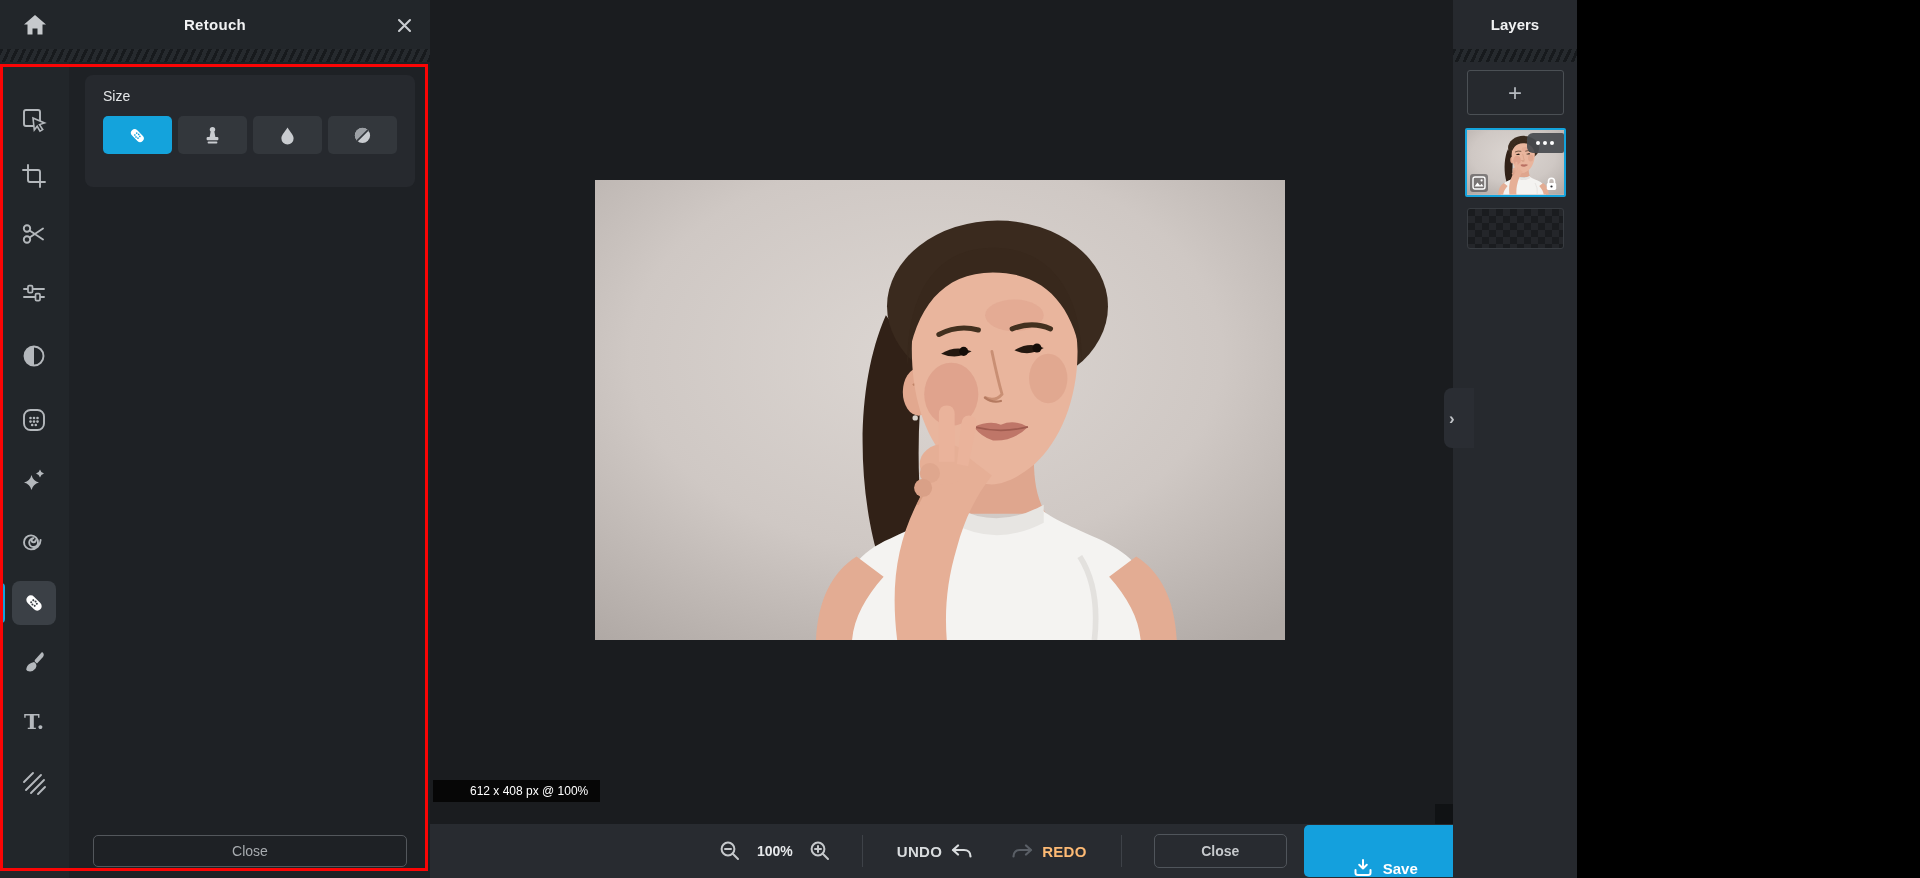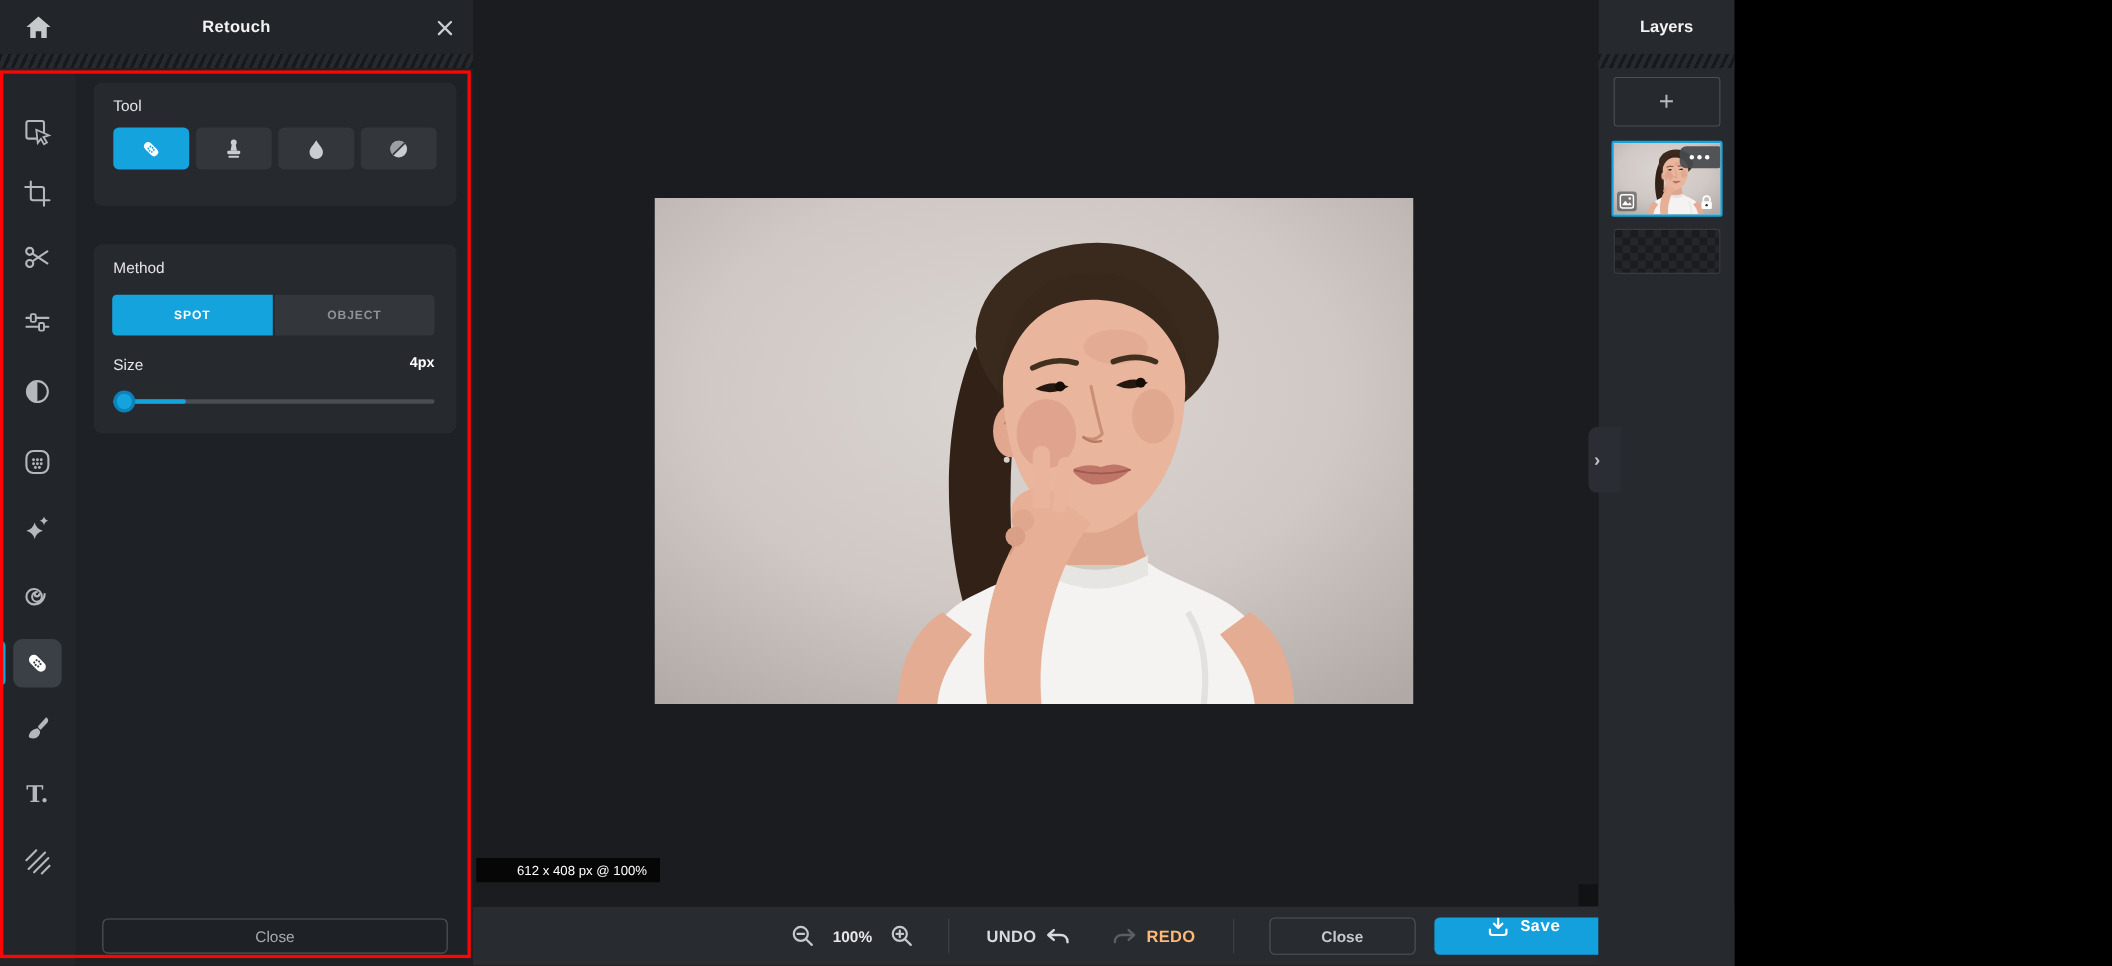--- a/index.html
+++ b/index.html
@@ -67,22 +67,22 @@
                 display:flex; align-items:center; padding-left:288px; }
   .zoom-ic { width:24px; height:24px; display:flex; align-items:center; justify-content:center; cursor:pointer; }
   #zoom-level { margin:12px 15px; font-size:14px; font-weight:600; color:#e6e8ea; }
   .vdivider { width:1px; height:32px; background:#3e4248; }
   .d1 { margin:0 34px 0 30px; } .d2 { margin:0 32px 0 34px; }
   .history-group { display:flex; align-items:center; gap:8px; cursor:pointer;justify-content:center; }
   #undo-group { color:#d9dcde; } #redo-group { color:#fdba74; margin-left:38px; }
   .history-group span { font-size:15px; font-weight:bold; letter-spacing:.3px; }
   #bottom-close-btn { width:133px; height:34px; border:1px solid #50555b; border-radius:5px; color:#c6c9cc;
                       font-size:14px; font-weight:600; display:flex; align-items:center; justify-content:center; cursor:pointer; }
-  #save-btn { width:163px; height:34px; margin-left:17px; background:#14a0dd; border-radius:5px; color:#fff;
-              font-size:15px; font-weight:bold; display:flex; align-items:flex-start; justify-content:center; gap:10px; cursor:pointer;font-family:Liberation Mono, monospace; }
+  #save-btn { width:163px; height:52px; margin-left:17px; background:#14a0dd; border-radius:5px; color:#fff;
+              font-size:15px; font-weight:bold; display:flex; align-items:flex-end; justify-content:center; gap:10px; cursor:pointer; }
 
   
   #layers-panel { position:absolute; left:1453px; top:0; width:124px; height:878px; background:#26292e; }
   #layers-title { height:49px; display:flex; align-items:center; justify-content:center; color:#f1f2f3; font-size:15px; font-weight:bold;text-align:center; }
   #add-layer-btn { margin:8px auto 0; width:97px; height:45px; border:1px solid #4b5055; border-radius:3px;
                    display:flex; align-items:center; justify-content:center; color:#b6bac0; font-size:24px; font-weight:300; cursor:pointer; }
   #layer-selected { position:relative; margin:13px auto 0; width:101px; height:69px; border:2px solid #14a3dc; border-radius:2px;
                     overflow:hidden; cursor:pointer; background:#c9c2be; }
   #layer-selected svg.thumb { width:100%; height:100%; display:block; }
   #layer-menu-dots { position:absolute; top:3px; right:0px; width:37px; height:20px; background:rgba(70,74,78,.92); border-radius:6px 2px 2px 6px;
@@ -260,21 +260,21 @@
               <path d="M5 20 L20 5"></path>
               <path d="M10 23 L23 10"></path>
               <path d="M17 24 L24 17"></path>
             </g>
           </svg>
       </div>
     </div>
 
     <div id="panel-body">
       <div class="card" id="tool-card">
-        <div class="card-label">Tool</div>
+        <div class="card-label">Size</div>
         <div class="tool-row">
           <div class="tool-btn active">
             <svg viewBox="0 0 21 21">
               <g transform="rotate(45 10.5 10.5)">
                   <rect x="3" y="7" width="15" height="7.4" rx="3.7" fill="#fff"></rect>
               <g fill="#14a3dc">
                     <circle cx="8.3" cy="9.4" r=".85"></circle>
                     <circle cx="10.5" cy="8.8" r=".85"></circle>
                     <circle cx="12.7" cy="9.4" r=".85"></circle>
               <circle cx="8.3" cy="12" r=".85"></circle>
@@ -302,34 +302,20 @@
           <div class="tool-btn">
             <svg viewBox="0 0 21 21">
               <circle cx="10.5" cy="10.5" r="7.6" fill="#c9ccd0"></circle>
               <path d="M5.1 15.9 A7.6 7.6 0 0 1 15.9 5.1 Z" fill="#9b9fa4"></path>
               <path d="M5.1 15.9 L15.9 5.1" stroke="#33373c" stroke-width="1.6"></path>
               </svg>
           </div>
         </div>
       </div>
 
-      <div class="card" id="method-card">
-        <div class="card-label">Method</div>
-        <div class="seg">
-          <div class="seg-btn active">SPOT</div>
-          <div class="seg-btn">OBJECT</div>
-        </div>
-        <div id="size-label">Size</div>
-        <div id="size-value">4px</div>
-        <div id="slider">
-          <div id="slider-track"></div>
-          <div id="slider-fill"></div>
-          <div id="slider-thumb"></div>
-        </div>
-      </div>
 
       <div id="panel-close-btn">Close</div>
     </div>
   </div>
 </div>
 
 <div id="red-annotation"></div>
 
 <div id="canvas-area">
   <div id="photo">

